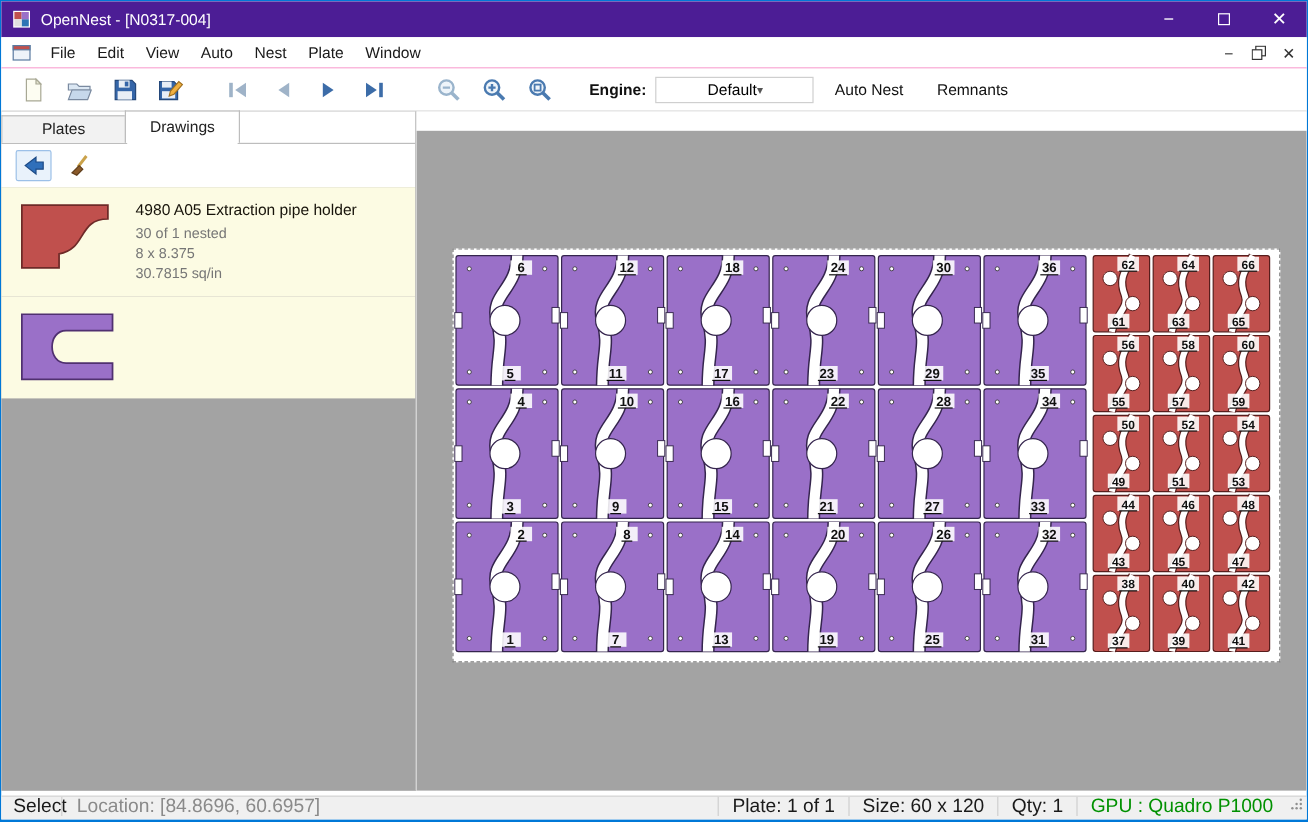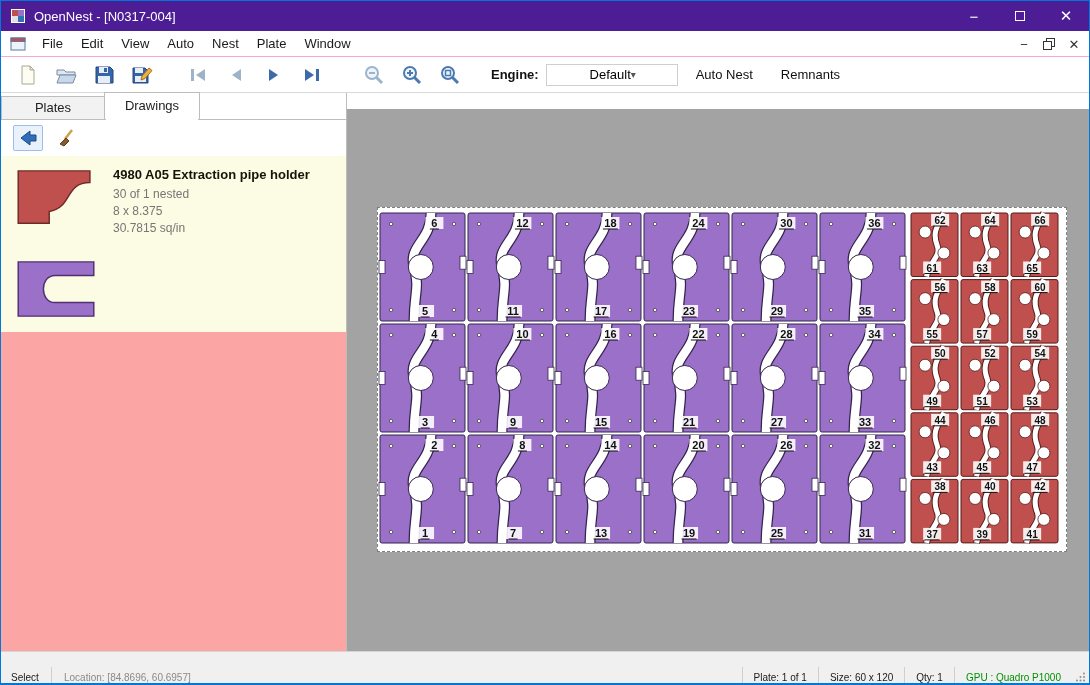--- a/index.html
+++ b/index.html
@@ -29,44 +29,44 @@
   .grp-files{margin-left:8px;display:flex}
   .grp-nav{margin-left:18px;display:flex}
   .grp-zoom{margin-left:24px;display:flex}
   .engine-label{font-weight:bold;font-size:13px;margin-left:22px;color:#111}
   .combo{width:132px;height:22px;border:1px solid #cfcfcf;display:flex;align-items:center;justify-content:center;margin-left:7px;font-size:13px;padding-left:7px;background:#fff}
   .combo .chev{padding-right:5px;color:#555;font-size:10px}
   .text-btn{font-size:13px;padding:6px 10px;margin-left:8px;color:#111}
 
   
   .main{position:absolute;top:92px;left:0;right:0;bottom:24px;display:flex}
-  .sidepanel{width:346px;background:#fca5a5;border-right:1px solid #bdbdbd;display:flex;flex-direction:column}
+  .sidepanel{width:346px;background:#a3a3a3;border-right:1px solid #bdbdbd;display:flex;flex-direction:column}
   .tabs{display:flex;height:27px;align-items:flex-end;border-bottom:1px solid #bdbdbd;background:#fff;padding-left:0}
   .tab{width:104px;text-align:center;font-size:13px;border:1px solid #bdbdbd;border-bottom:none;background:#f2f2f2;color:#222;height:23px;line-height:22px}
   .tab + .tab{margin-left:-1px;width:96px}
   .tab.active{background:#fff;height:27px;line-height:26px;position:relative;z-index:2}
   .tab.active::after{content:"";position:absolute;left:1px;right:1px;bottom:-1px;height:2px;background:#fff}
   .panel-toolbar{height:36px;display:flex;align-items:center;gap:10px;padding-left:12px;background:#fff}
   .icon-btn{width:30px;height:26px;display:flex;align-items:center;justify-content:center;border-radius:2px}
   .icon-btn.boxed{border:1px solid #9cc0e8;background:#e9f2fb}
   .draw-list{display:flex;flex-direction:column}
   .draw-item{display:flex;background:#fcfbe3;padding:9px 10px 10px 12px;gap:14px;cursor:default}
   .thumb{width:86px;height:66px;flex:none;display:flex;align-items:center;justify-content:center}
   .item-text{padding-top:2px}
-  .item-title{font-size:13px;font-weight:bold;color:#17130a;margin-bottom:4px}
+  .item-title{font-size:13px;font-weight:normal;color:#17130a;margin-bottom:4px}
   .item-line{font-size:12px;color:#767676;line-height:17px}
 
   
   .canvas{flex:1;position:relative;background:#fff;overflow:hidden}
   .canvas-gray{position:absolute;left:0;right:0;top:16px;bottom:0;background:#a3a3a3}
   .plate{position:absolute;left:30px;top:98px;width:690px;height:345px;background:#fff;border:1px dashed #7e7e7e}
   .plate svg{display:block}
 
   
-  .statusbar{position:absolute;left:0;right:0;bottom:0;height:32px;background:#f0f0f0;border-top:1px solid #d5d5d5;display:flex;align-items:flex-end;font-size:10px;color:#1a1a1a}
+  .statusbar{position:absolute;left:0;right:0;bottom:0;height:20px;background:#f0f0f0;border-top:1px solid #d5d5d5;display:flex;align-items:flex-start;font-size:16px;color:#1a1a1a}
   .sb-sep{width:1px;height:16px;background:#cfcfcf}
   .sb-mode{width:50px;padding-left:10px}
   .sb-loc{padding:0 12px;color:#8a8a8a}
   .sb-spacer{flex:1}
   .sb-cell{padding:0 11px;white-space:nowrap}
   .sb-grip{margin:0 3px 0 2px;display:flex;align-items:flex-end}
 </style>
 </head>
 <body>
 

